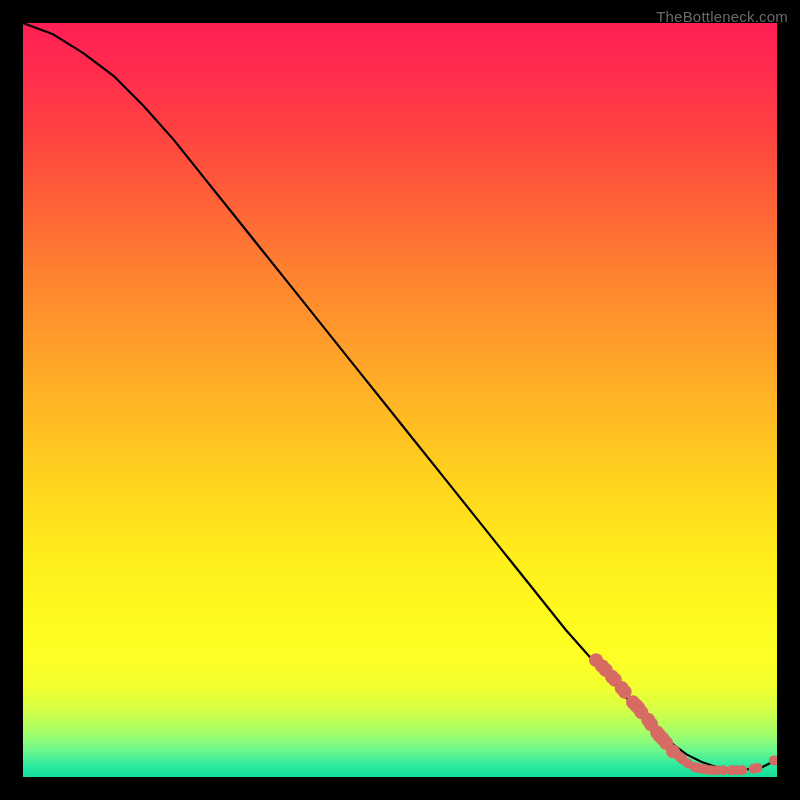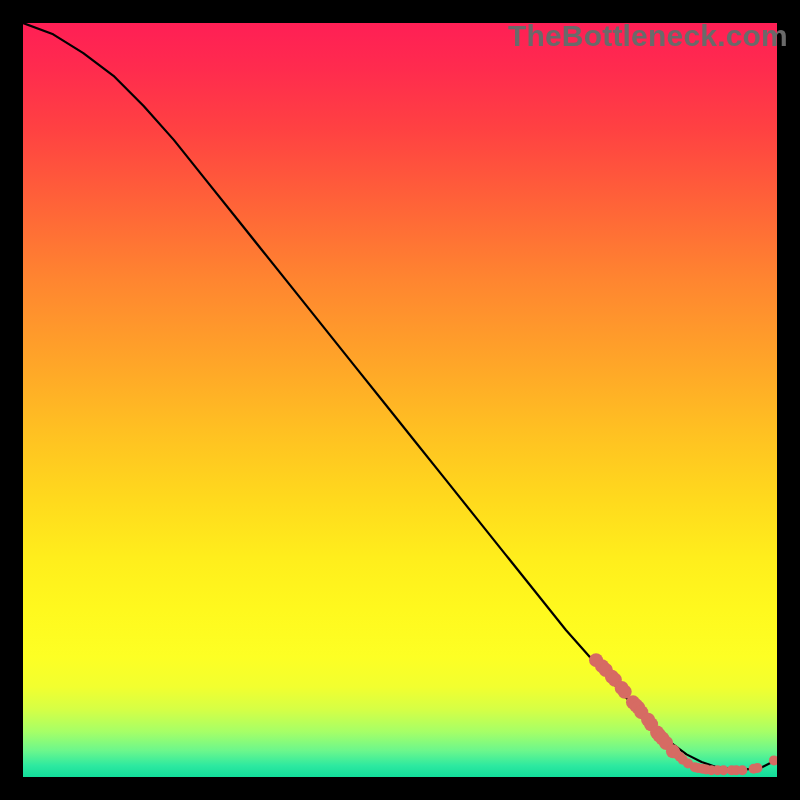--- a/index.html
+++ b/index.html
@@ -12,24 +12,24 @@
     font-family: Arial, Helvetica, sans-serif;
   }
   .frame {
     position: relative;
     width: 800px;
     height: 800px;
     background: #000;
   }
   .watermark {
     position: absolute;
-    top: 19px;
+    top: 8px;
     right: 12px;
-    font-size: 30px;
-    font-weight: 700;
+    font-size: 15px;
+    font-weight: 400;
     color: #6a6a6a;
     letter-spacing: 0.2px;
     z-index: 10;
   }
   .plot {
     position: absolute;
     left: 23px;
     top: 23px;
     width: 754px;
     height: 754px;

